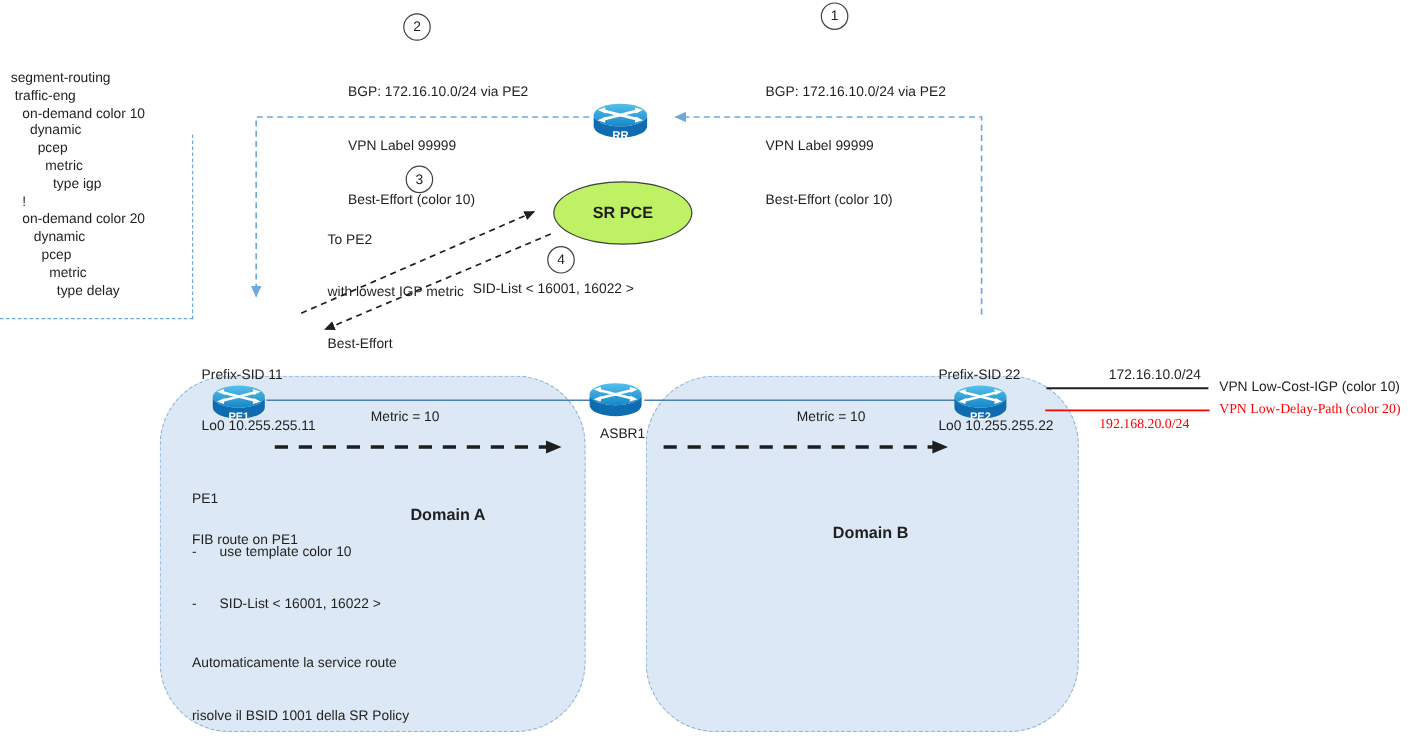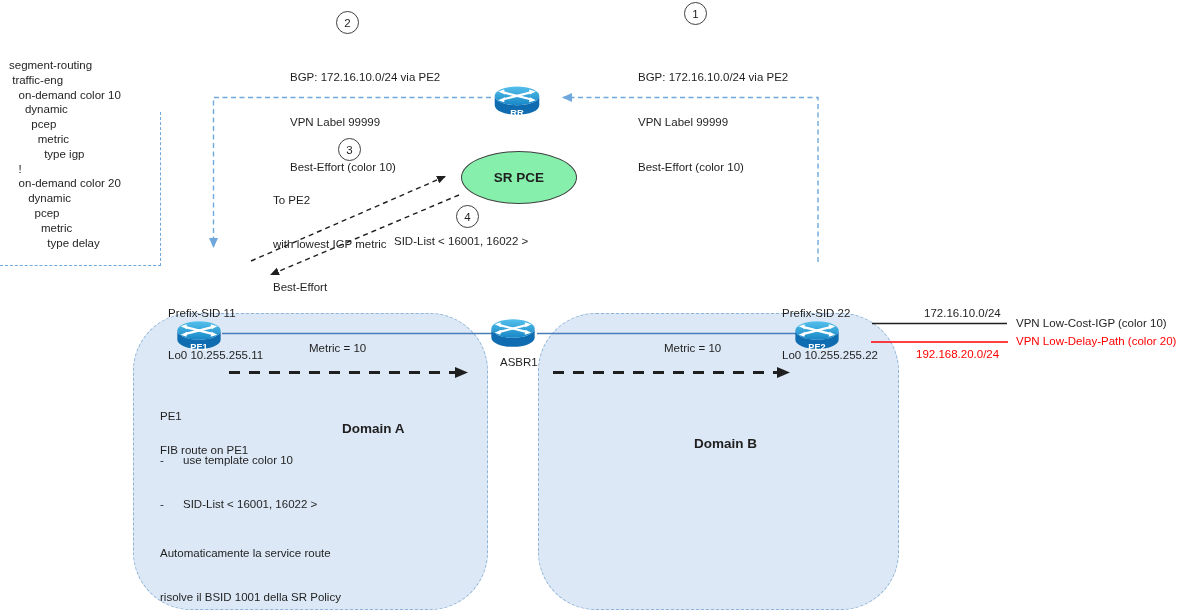--- a/index.html
+++ b/index.html
@@ -13,28 +13,28 @@
            background:#fff; display:flex; align-items:center; justify-content:center;
            font-size:11.5px; z-index:5; }
   .domain { position:absolute; top:313px; height:297px; background:#dce8f5;
             border:1px dashed #8eb4d8; border-radius:58px; z-index:1; }
   #domainA { left:133px; width:355px; }
   #domainB { left:538px; width:361px; }
   .domain-title { position:absolute; font-weight:bold; font-size:13.5px; z-index:4; }
   .cfg-border { position:absolute; left:0; top:112px; width:161px; height:154px;
                 border-right:1px dashed #6fa8dc; border-bottom:1px dashed #6fa8dc; z-index:1; }
   .pce-ellipse { position:absolute; left:461px; top:151px; width:116px; height:53px;
-                 border:1px solid #3f3f3f; border-radius:50%; background:#86efac;
+                 border:1px solid #3f3f3f; border-radius:50%; background:#bef264;
                  display:flex; align-items:center; justify-content:center;
                  font-weight:bold; font-size:13.5px; z-index:4; }
   #connectors { position:absolute; left:0; top:0; z-index:2; pointer-events:none; }
   svg.router { position:absolute; z-index:4; }
   .r-label { font-family:"Liberation Sans",sans-serif; font-weight:bold; font-size:11px;
              fill:#ffffff; text-anchor:middle; }
-  .red { color:#ff0000; }
+  .red { color:#ff0000;font-family:Liberation Serif, serif; }
   .b   { font-weight:normal; }
   .z4  { z-index:4; }
 </style>
 </head>
 <body>
 
 <div class="stage">
 
   <div class="domain" id="domainA"></div>
   <div class="domain" id="domainB"></div>

